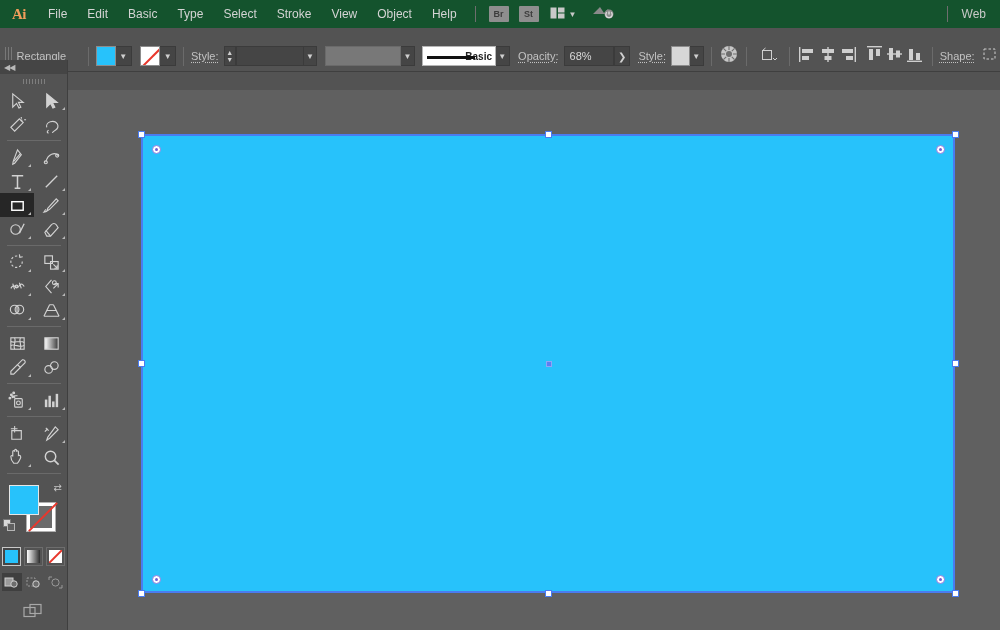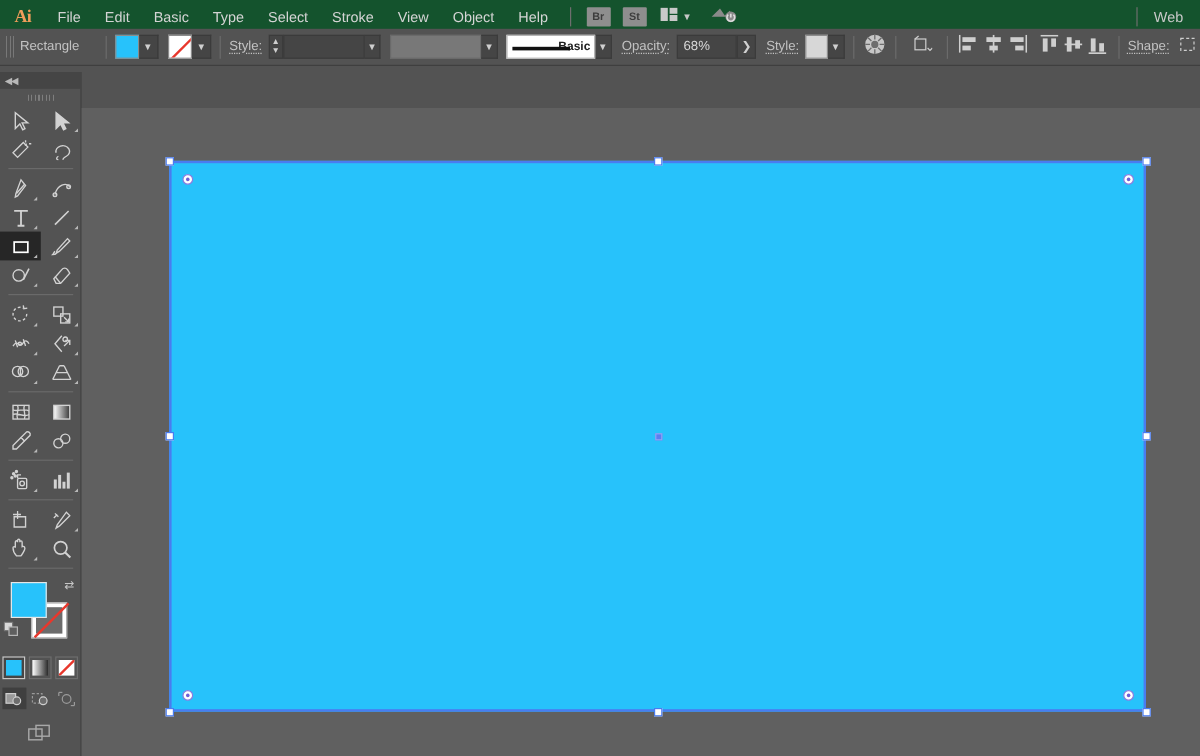--- a/index.html
+++ b/index.html
@@ -46,21 +46,21 @@
   .chev { color: #c8c8c8; font-size: 8px; }
   .mb-cc { margin-left: 14px; display:flex; align-items:center; }
   .mb-web {
     position: absolute; right: 14px; top: 0; height: 28px; line-height: 28px;
     color: #c9c9c9; font-size: 12px;
   }
   .mb-web-sep { position:absolute; right: 52px; top: 6px; width:1px; height:16px; background:#6e6e6e; }
 
   
   .controlbar {
-    position: absolute; left: 0; top: 24px; width: 1000px; height: 31px;
+    position: absolute; left: 0; top: 41px; width: 1000px; height: 31px;
     background: #535353;
     border-bottom: 1px solid #3f3f3f;
     display: flex; align-items: center;
   }
   .gripper {
     width: 9px; height: 18px; margin: 0 4px 0 5px;
     background: repeating-linear-gradient(to right, #787878 0 1px, transparent 1px 3px);
   }
   .cb-label { color: #c2c2c2; font-size: 11px; white-space: nowrap; }
   .cb-label.ul { text-decoration: underline; text-decoration-style: dotted; text-underline-offset: 2px; }

